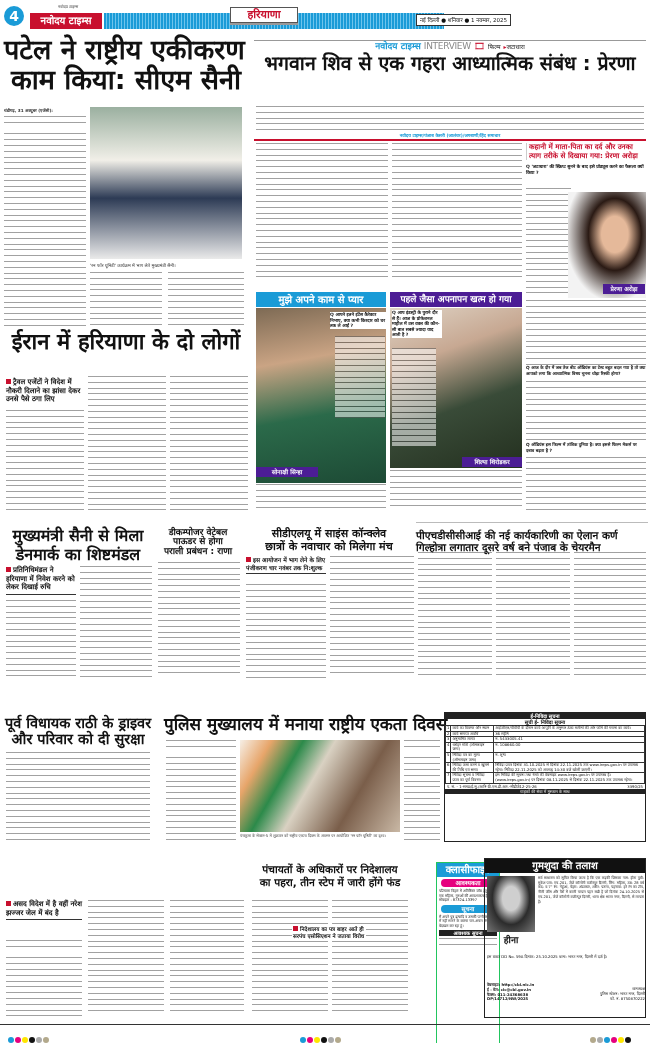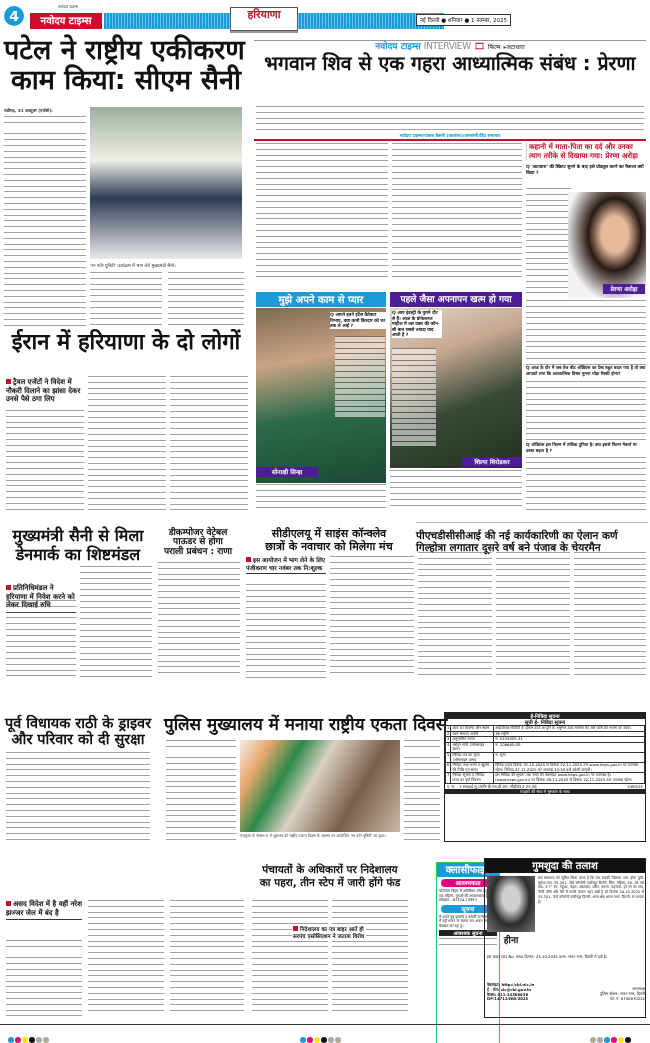--- a/index.html
+++ b/index.html
@@ -3,21 +3,21 @@
 <meta charset="utf-8">
 <style>
 *{box-sizing:border-box;margin:0;padding:0}
 body{width:650px;height:1043px;background:#fff;font-family:"DejaVu Sans",sans-serif;color:#111;position:relative;overflow:hidden}
 .abs{position:absolute}
 .masthead{left:0;top:0;width:650px;height:30px}
 .page-no{left:4px;top:6px;width:20px;height:20px;border-radius:50%;background:#1a9bd7;color:#fff;font-size:14px;font-weight:bold;text-align:center;line-height:20px}
 .brand{left:30px;top:13px;width:72px;height:16px;background:#c8102e;color:#fff;font-size:10px;font-weight:bold;text-align:center;line-height:16px}
 .brand-small{left:58px;top:4px;font-size:4px;color:#333}
 .stripe{left:104px;top:13px;width:340px;height:16px;background:repeating-linear-gradient(90deg,#1a9bd7 0 2px,#6ec4ec 2px 3px)}
-.section{left:230px;top:7px;width:68px;height:24px;background:#fff;border:1px solid #555;color:#c8102e;font-weight:bold;font-size:11px;text-align:center;line-height:14px;box-shadow:0 2px 0 #999}
+.section{left:230px;top:7px;width:68px;height:16px;background:#fff;border:1px solid #555;color:#c8102e;font-weight:bold;font-size:11px;text-align:center;line-height:14px;box-shadow:0 2px 0 #999}
 .dateline{left:416px;top:14px;width:95px;height:12px;border:1px solid #333;font-size:5.5px;line-height:10px;text-align:center;background:#fff}
 .hl{font-weight:bold;line-height:1.05;color:#111}
 .body-text{font-size:4.2px;line-height:5.8px;color:#333;text-align:justify;overflow:hidden}
 .col-lines{background:repeating-linear-gradient(180deg,#555 0 0.9px,transparent 0.9px 5.8px);opacity:.55}
 .photo{background:linear-gradient(135deg,#6a7a5c,#c9c3b0 40%,#4d5a6a 70%,#e4dccd)}
 .caption{font-size:4.5px;color:#333}
 .rule{background:#c8102e;height:1px}
 .box-blue{background:#1a9bd7;color:#fff;font-weight:bold;text-align:center}
 .box-red{background:#4c1d95;color:#fff;font-weight:bold;text-align:center}
 .sub-hl{font-size:8.5px;font-weight:bold;line-height:10px}
@@ -106,21 +106,21 @@
   <div class="sub-hl" style="font-size:7px;line-height:8.5px"><span class="sq"></span><span>ट्रैवल एजेंटों ने विदेश में नौकरी दिलाने का झांसा देकर उनसे पैसे ठगा लिए</span></div>
 </div>
 <div class="abs col-lines" style="left:6px;top:410px;width:78px;height:100px"></div>
 <div class="abs col-lines" style="left:88px;top:376px;width:78px;height:134px"></div>
 <div class="abs col-lines" style="left:170px;top:376px;width:78px;height:134px"></div>
 
 <div class="abs" style="left:4px;top:528px;width:148px;text-align:center">
   <div class="hl" style="font-size:16px">मुख्यमंत्री सैनी से मिला</div>
   <div class="hl" style="font-size:16px;margin-top:2px">डेनमार्क का शिष्टमंडल</div>
 </div>
-<div class="abs" style="left:6px;top:584px;width:70px;border-bottom:1px solid #333;padding-bottom:2px">
+<div class="abs" style="left:6px;top:566px;width:70px;border-bottom:1px solid #333;padding-bottom:2px">
   <div class="sub-hl" style="font-size:7px;line-height:8.5px"><span class="sq"></span><span>प्रतिनिधिमंडल ने हरियाणा में निवेश करने को लेकर दिखाई रुचि</span></div>
 </div>
 <div class="abs col-lines" style="left:6px;top:600px;width:70px;height:78px"></div>
 <div class="abs col-lines" style="left:80px;top:566px;width:72px;height:112px"></div>
 
 <div class="abs" style="left:156px;top:528px;width:84px;text-align:center">
   <div class="hl" style="font-size:9px">डीकम्पोजर वेटेबल</div>
   <div class="hl" style="font-size:9px">पाऊडर से होगा</div>
   <div class="hl" style="font-size:9px">पराली प्रबंधन : राणा</div>
 </div>

